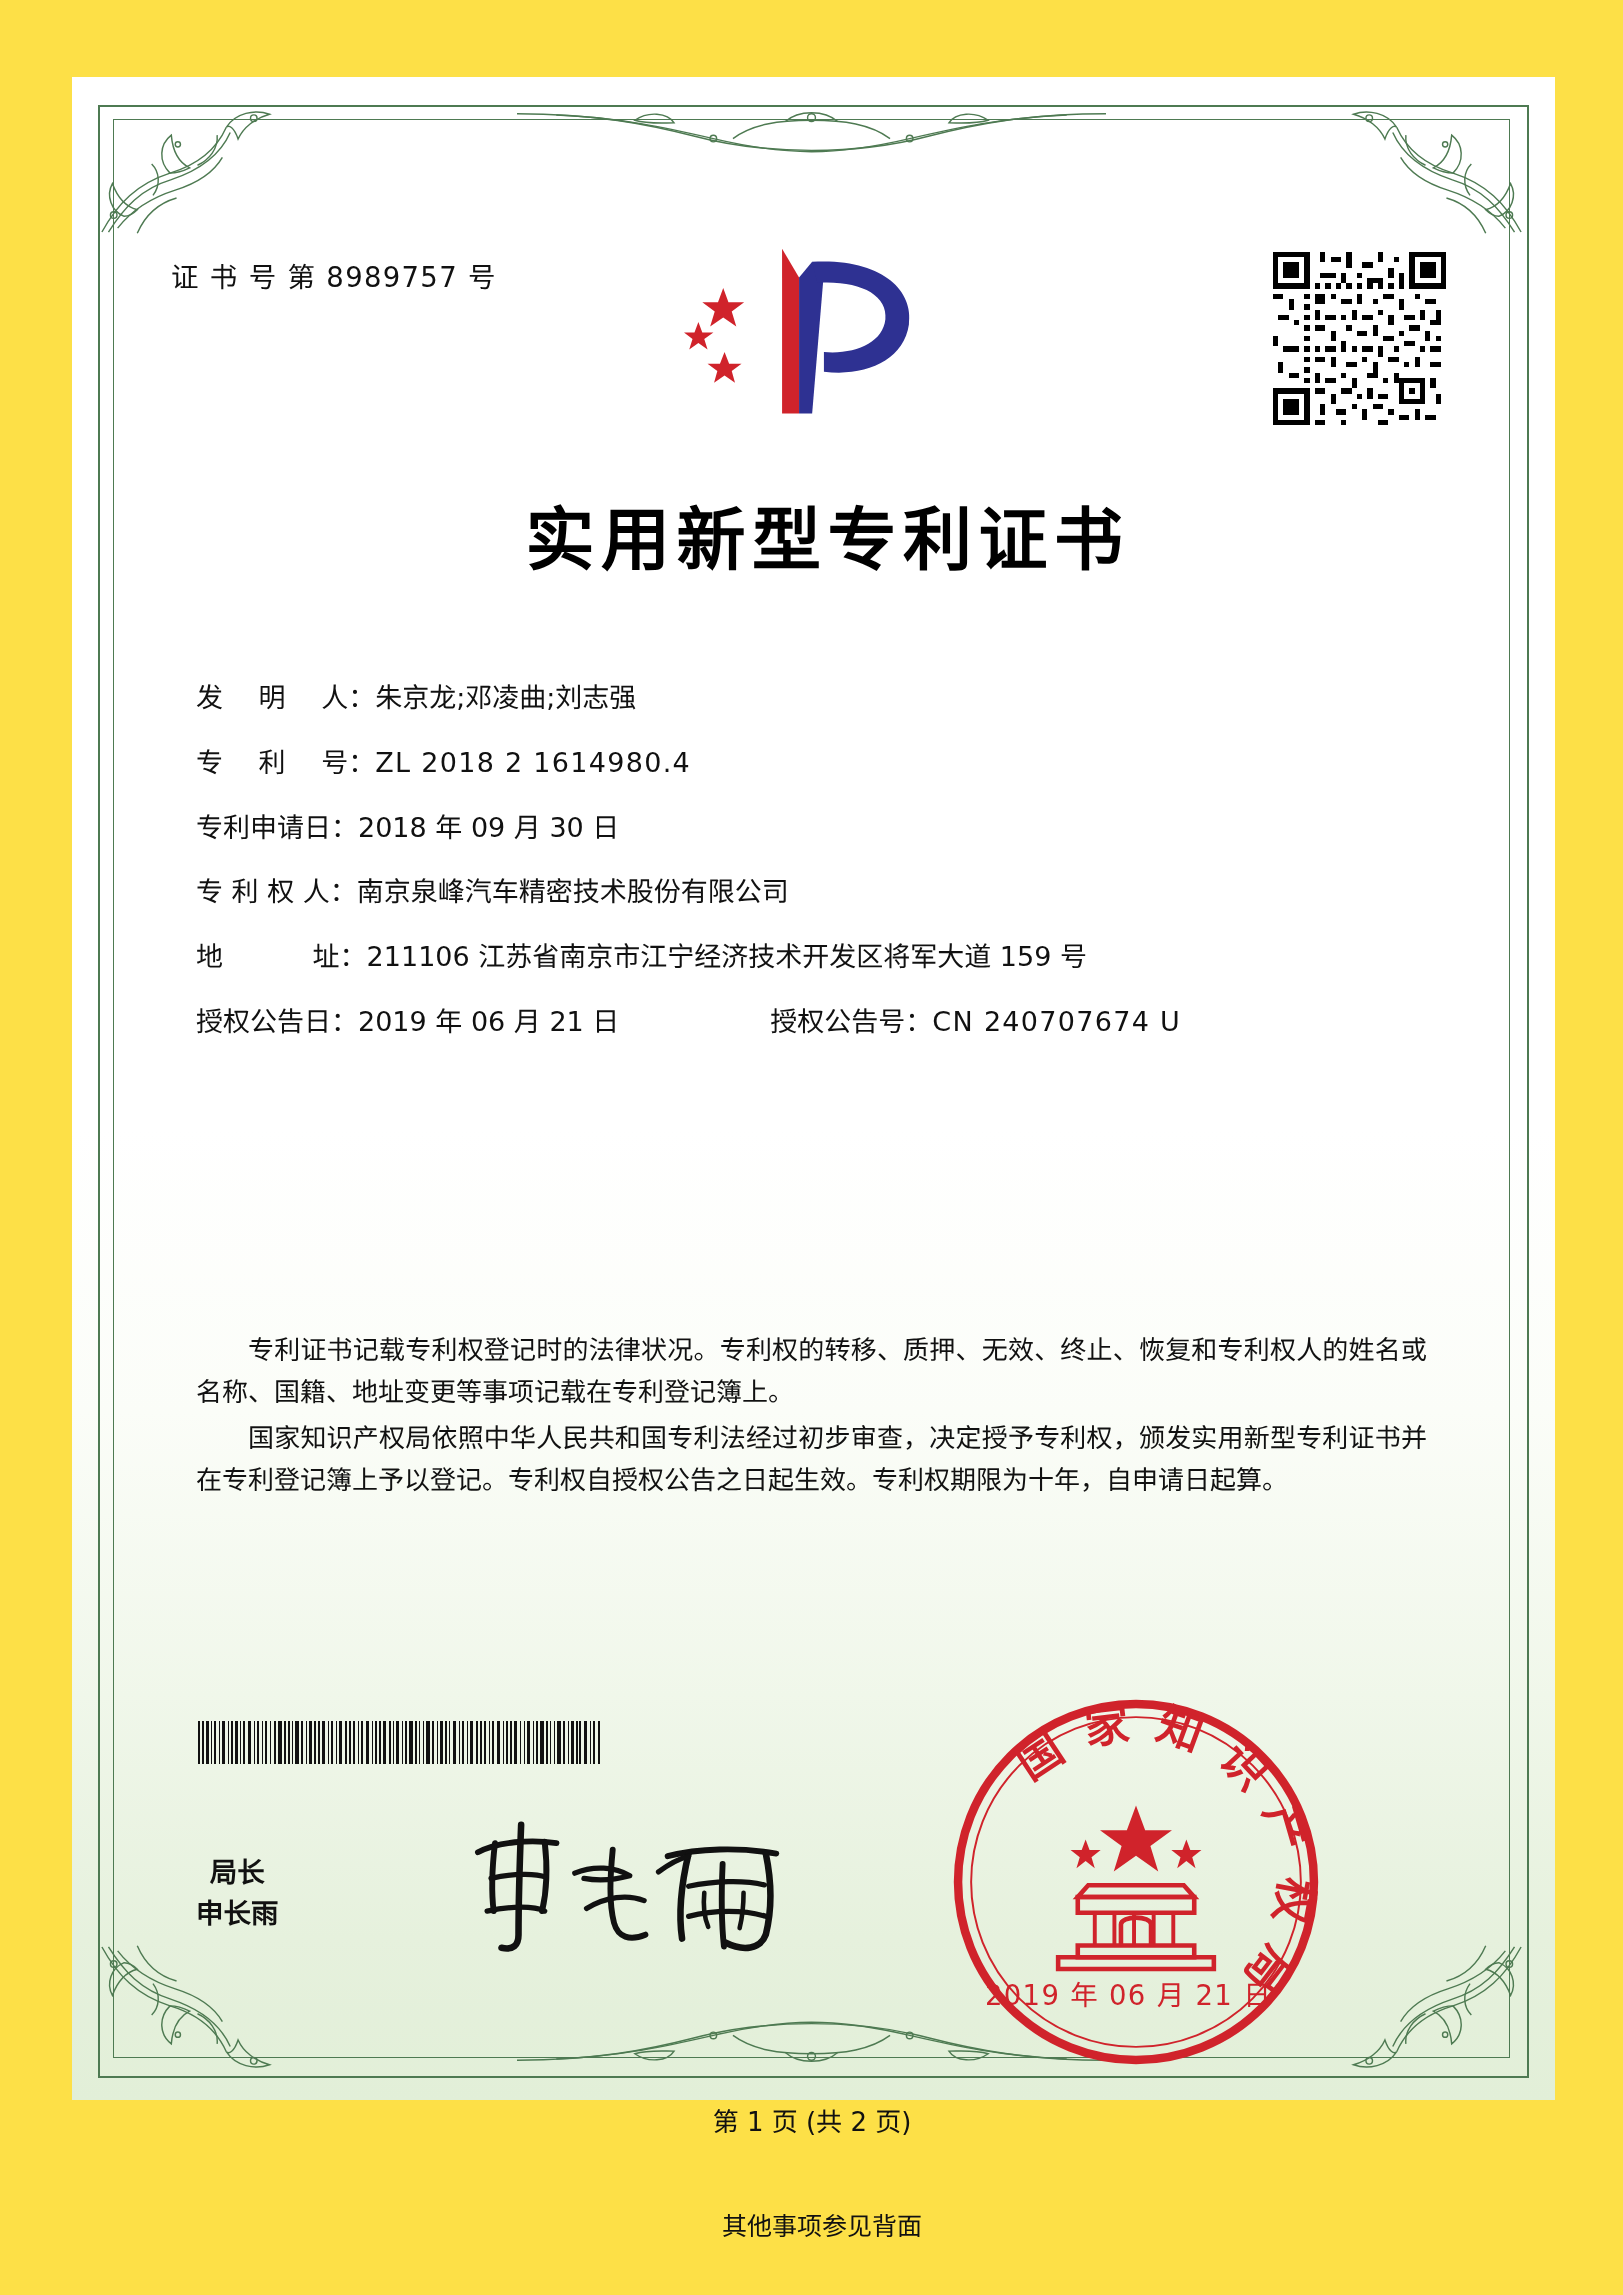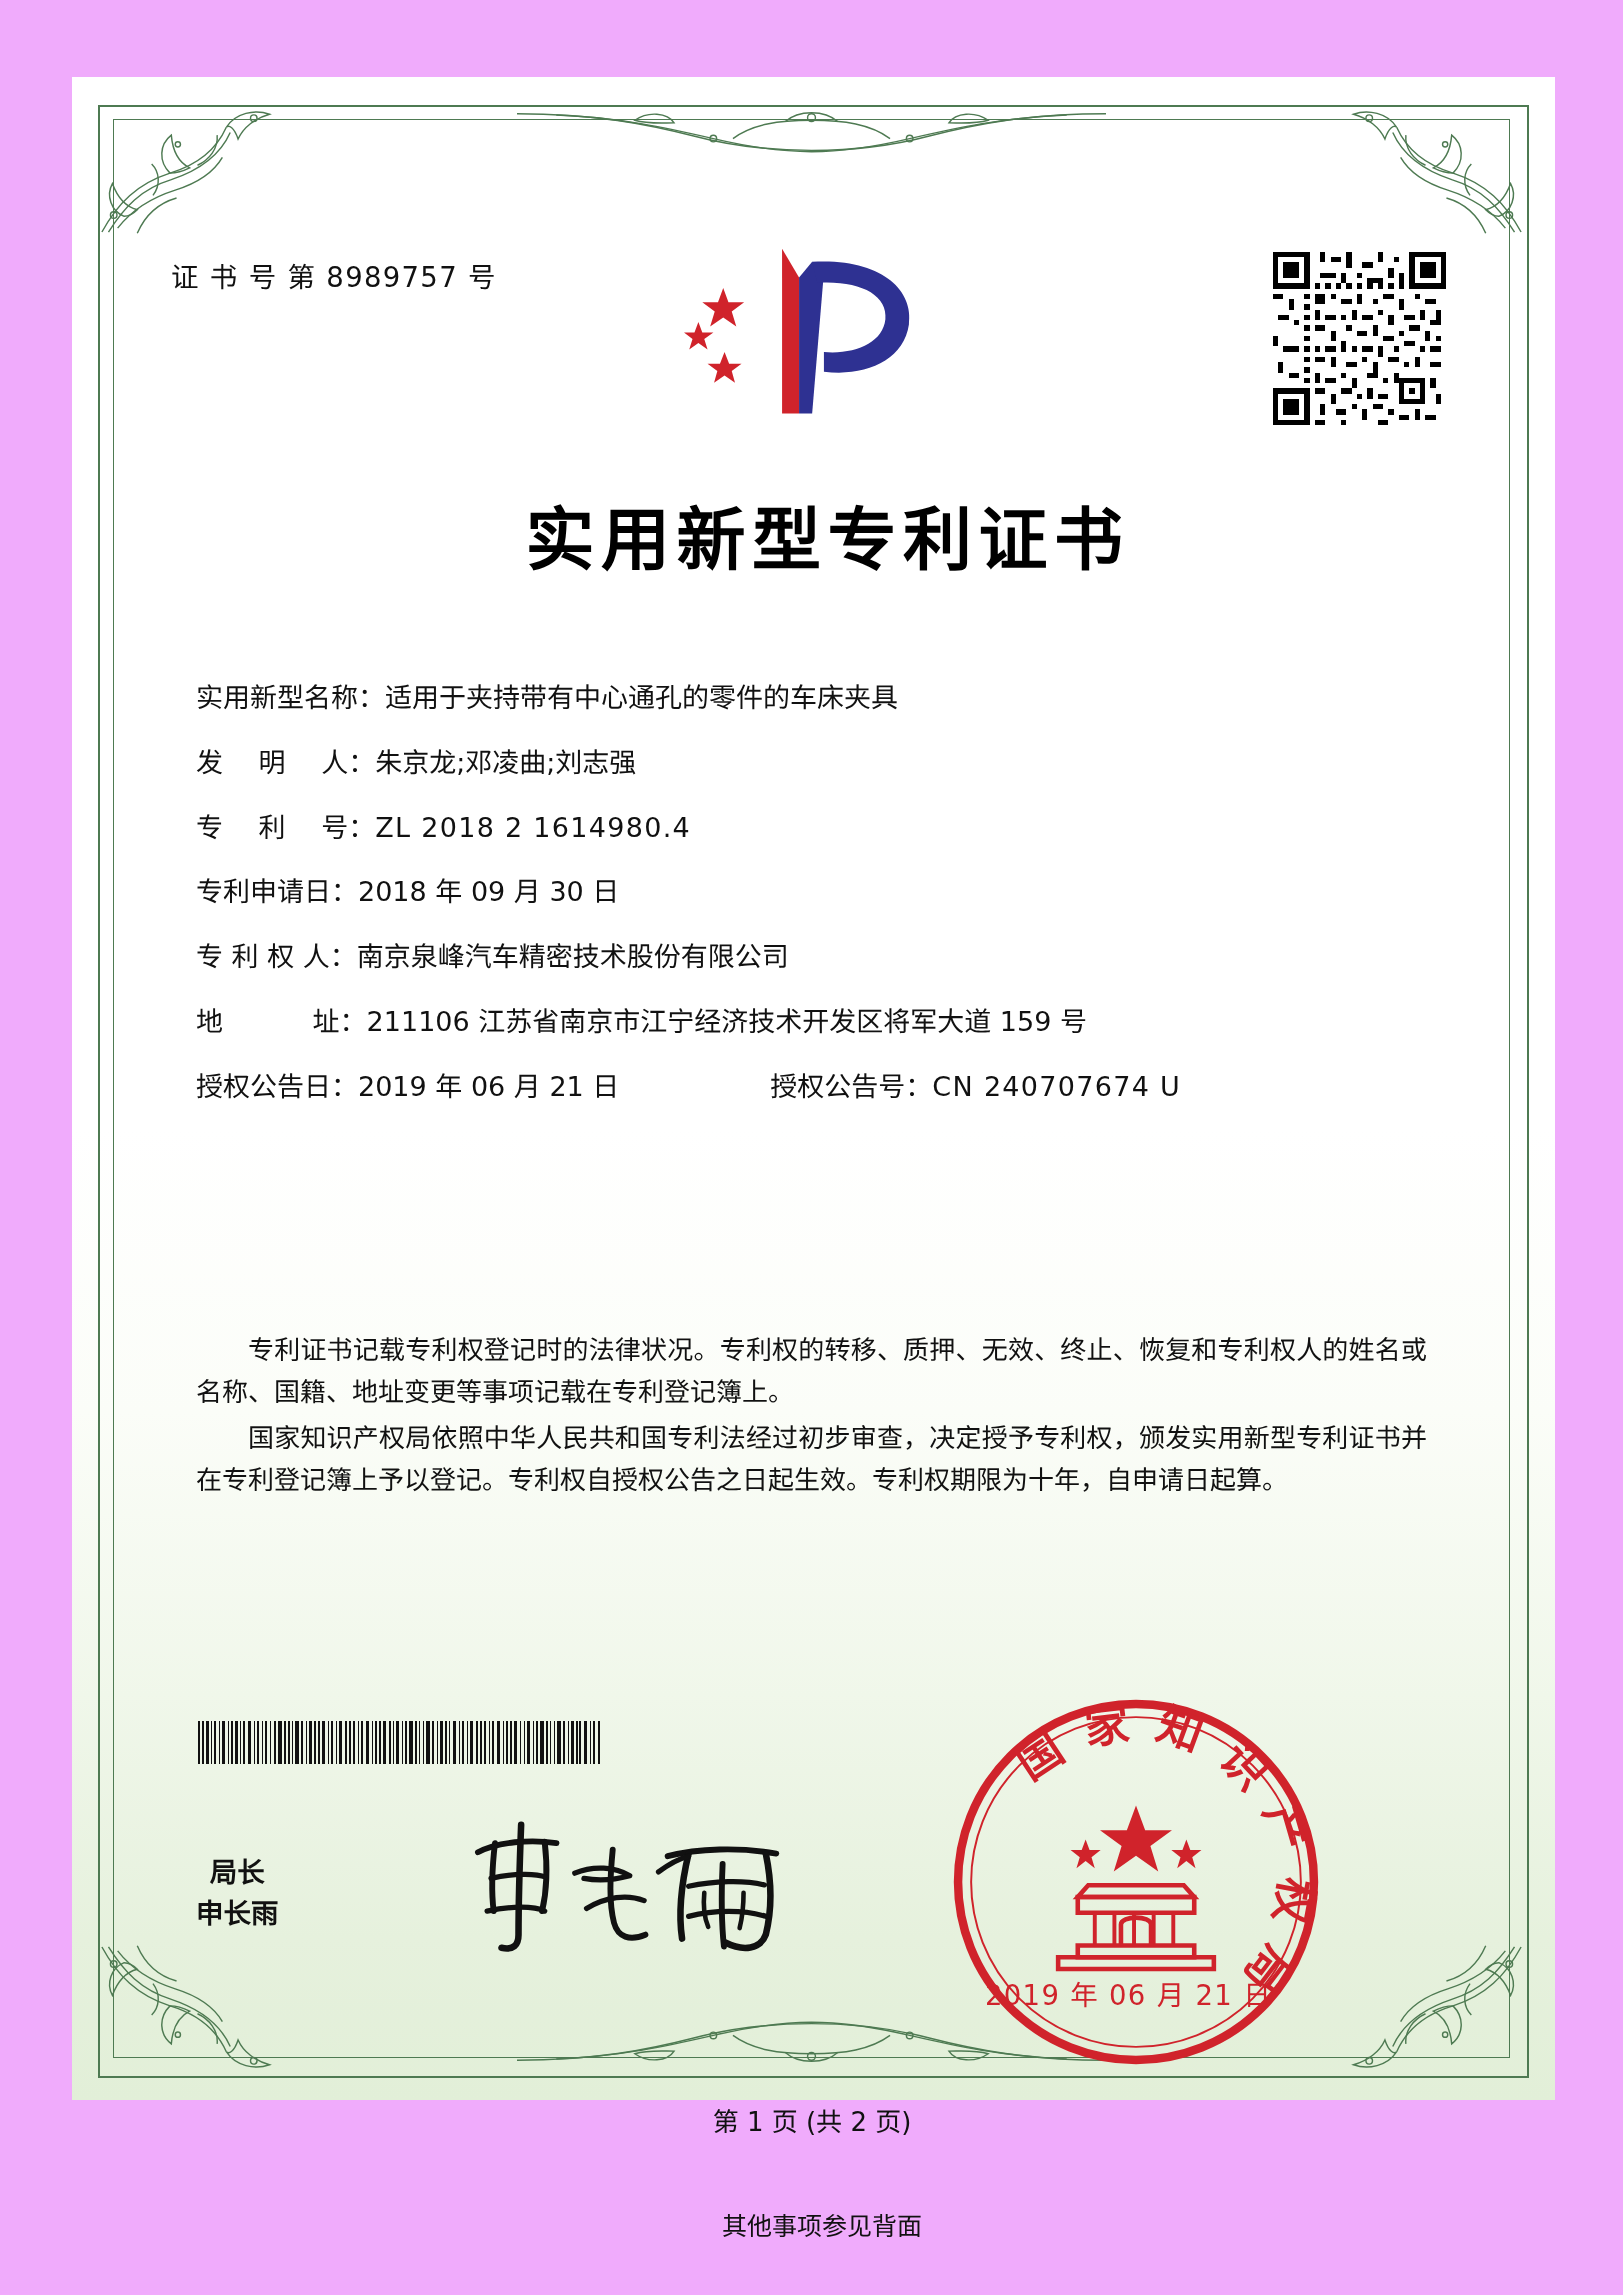--- a/index.html
+++ b/index.html
@@ -15,21 +15,21 @@
     position: relative;
     overflow: hidden;
   }
 
   
   .page {
     position: absolute;
     left: 0; top: 0;
     width: 1624px;
     height: 2295px;
-    background: #f0abfc;
+    background: #fde047;
   }
 
   
   .paper {
     position: absolute;
     left: 72px;
     top: 77px;
     width: 1483px;
     height: 2023px;
     background:
@@ -532,24 +532,20 @@
         <rect x="13" y="32" width="1" height="1"></rect>
           <rect x="20" y="32" width="2" height="1"></rect>
       </g>
     </svg>
   </div>
 
   <div class="title">实用新型专利证书</div>
 
   <div class="fields">
 
-    <div class="field-row">
-      <span class="field-label">实用新型名称：</span>
-      <span class="field-value">适用于夹持带有中心通孔的零件的车床夹具</span>
-    </div>
 
     <div class="field-row">
       <span class="field-label">发　 明 　人：</span>
       <span class="field-value">朱京龙;邓凌曲;刘志强</span>
     </div>
 
     <div class="field-row">
       <span class="field-label">专　 利 　号：</span>
       <span class="field-value mono-ish">ZL 2018 2 1614980.4</span>
     </div>

